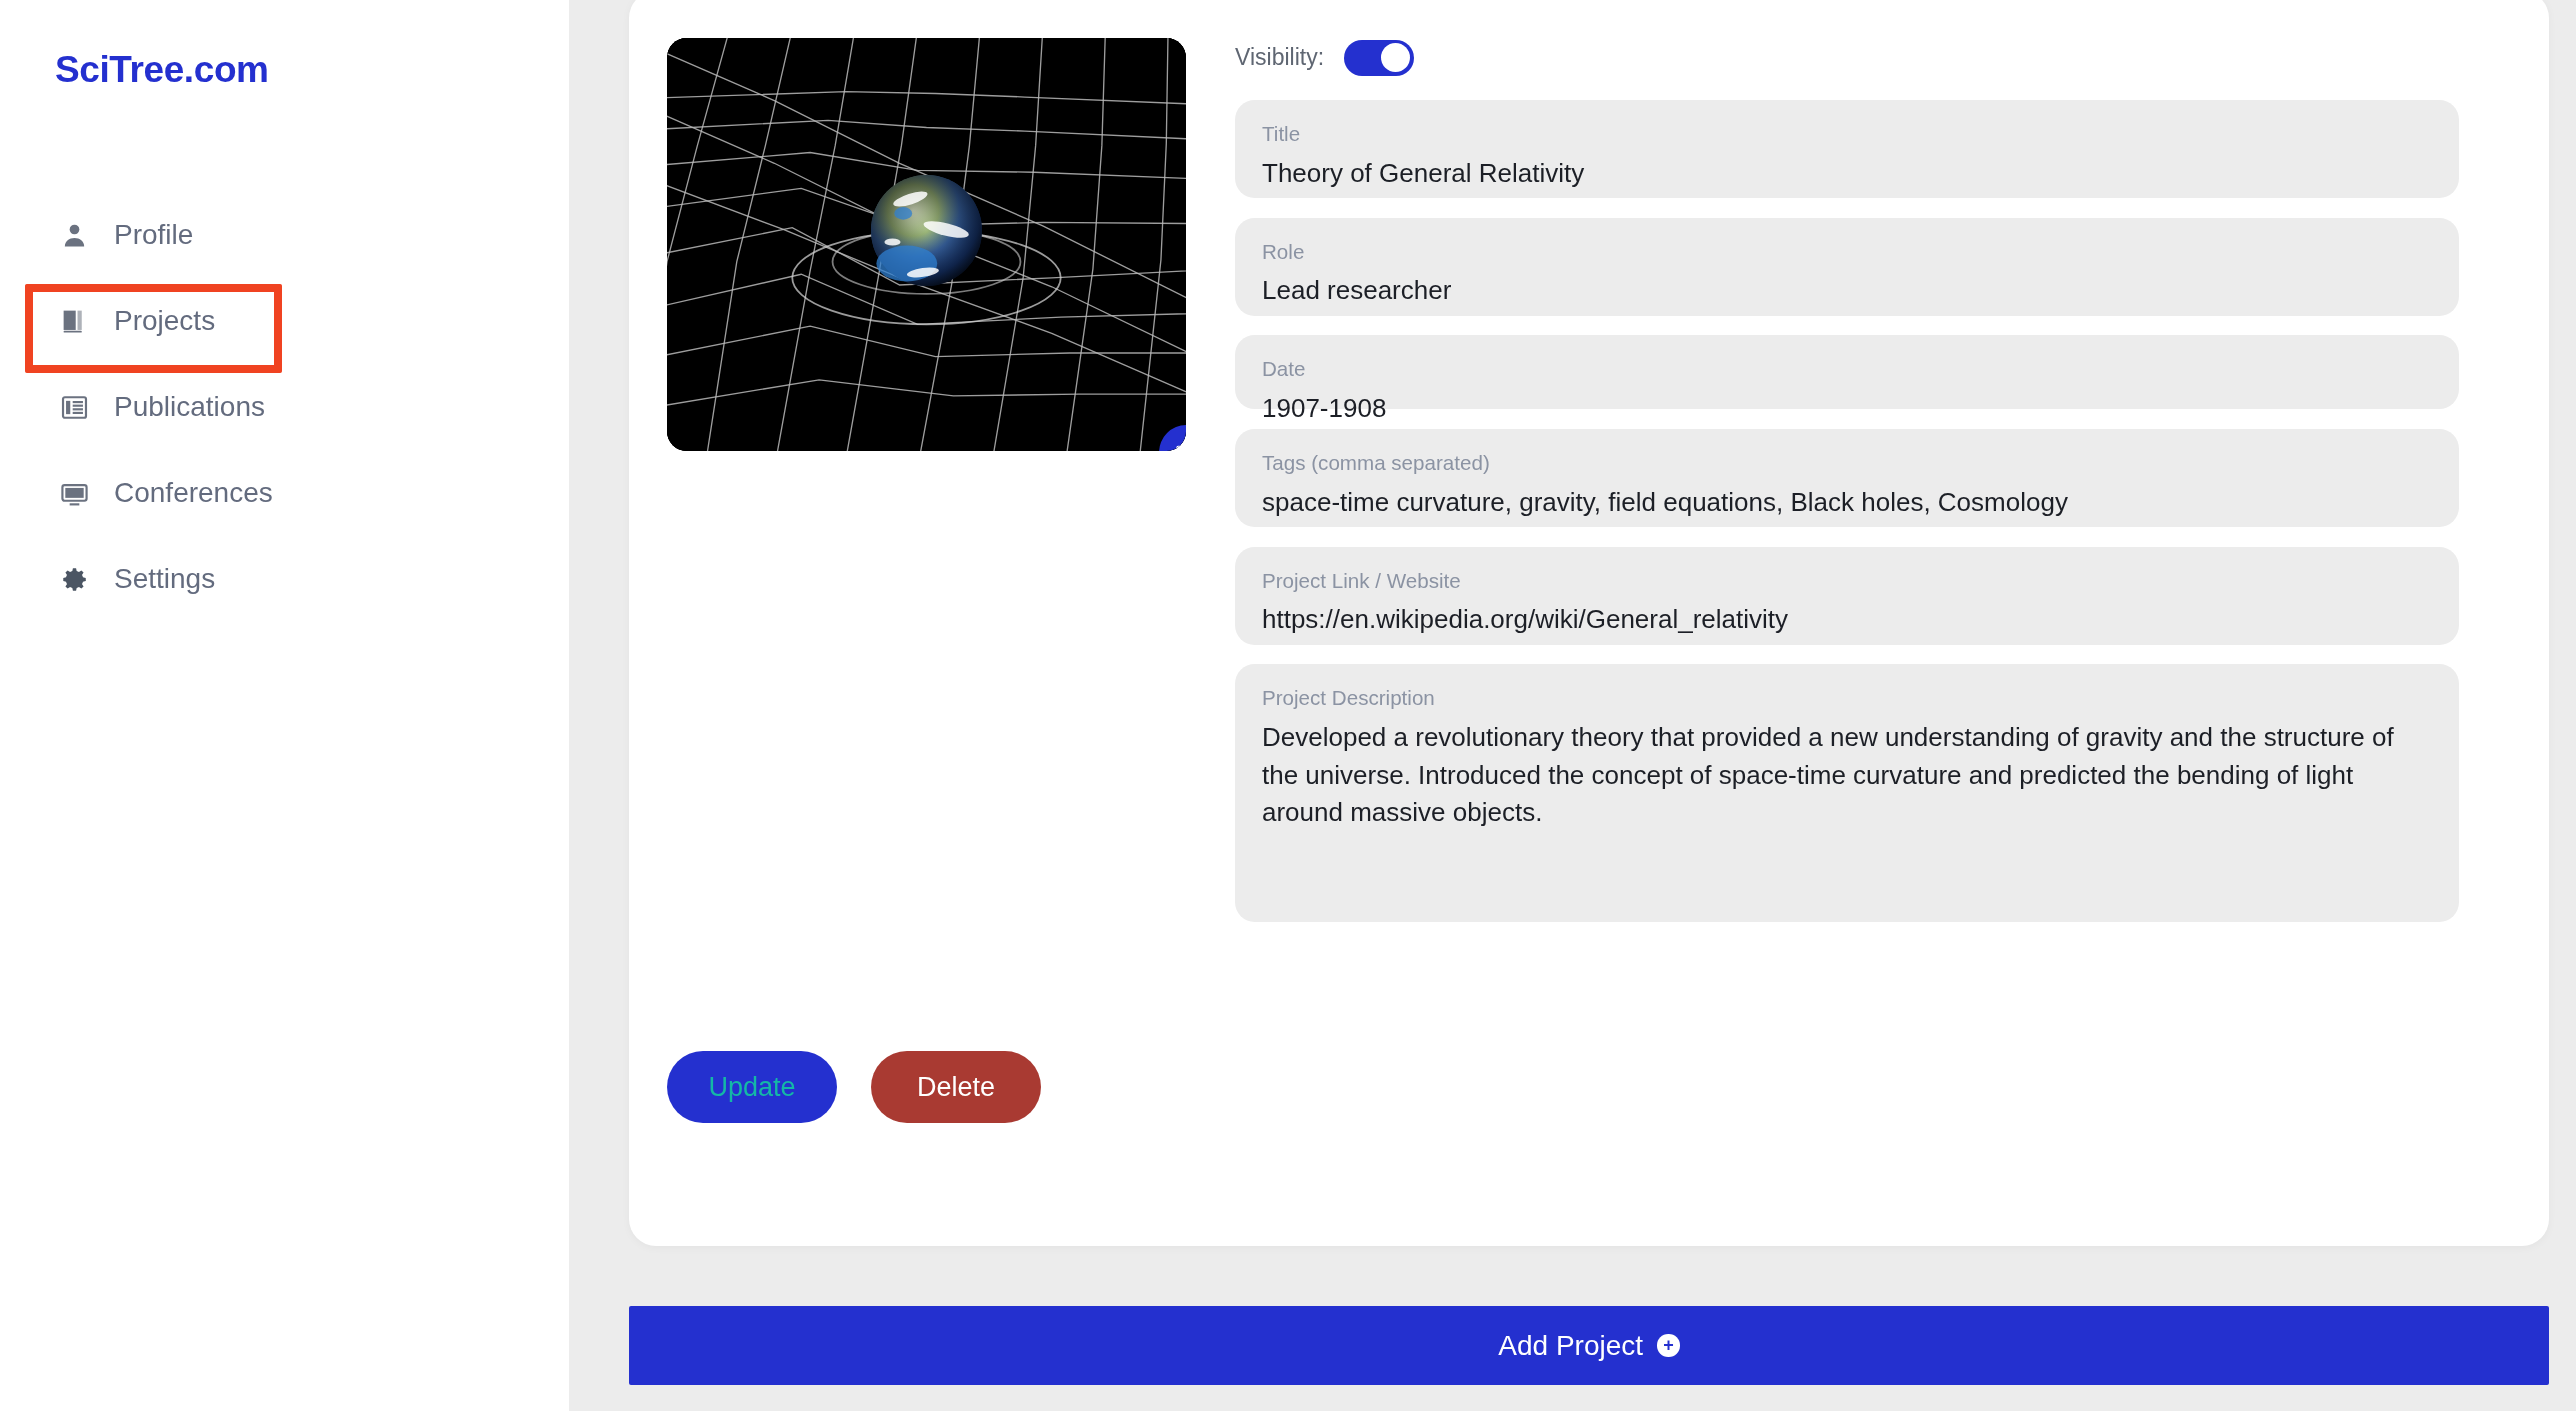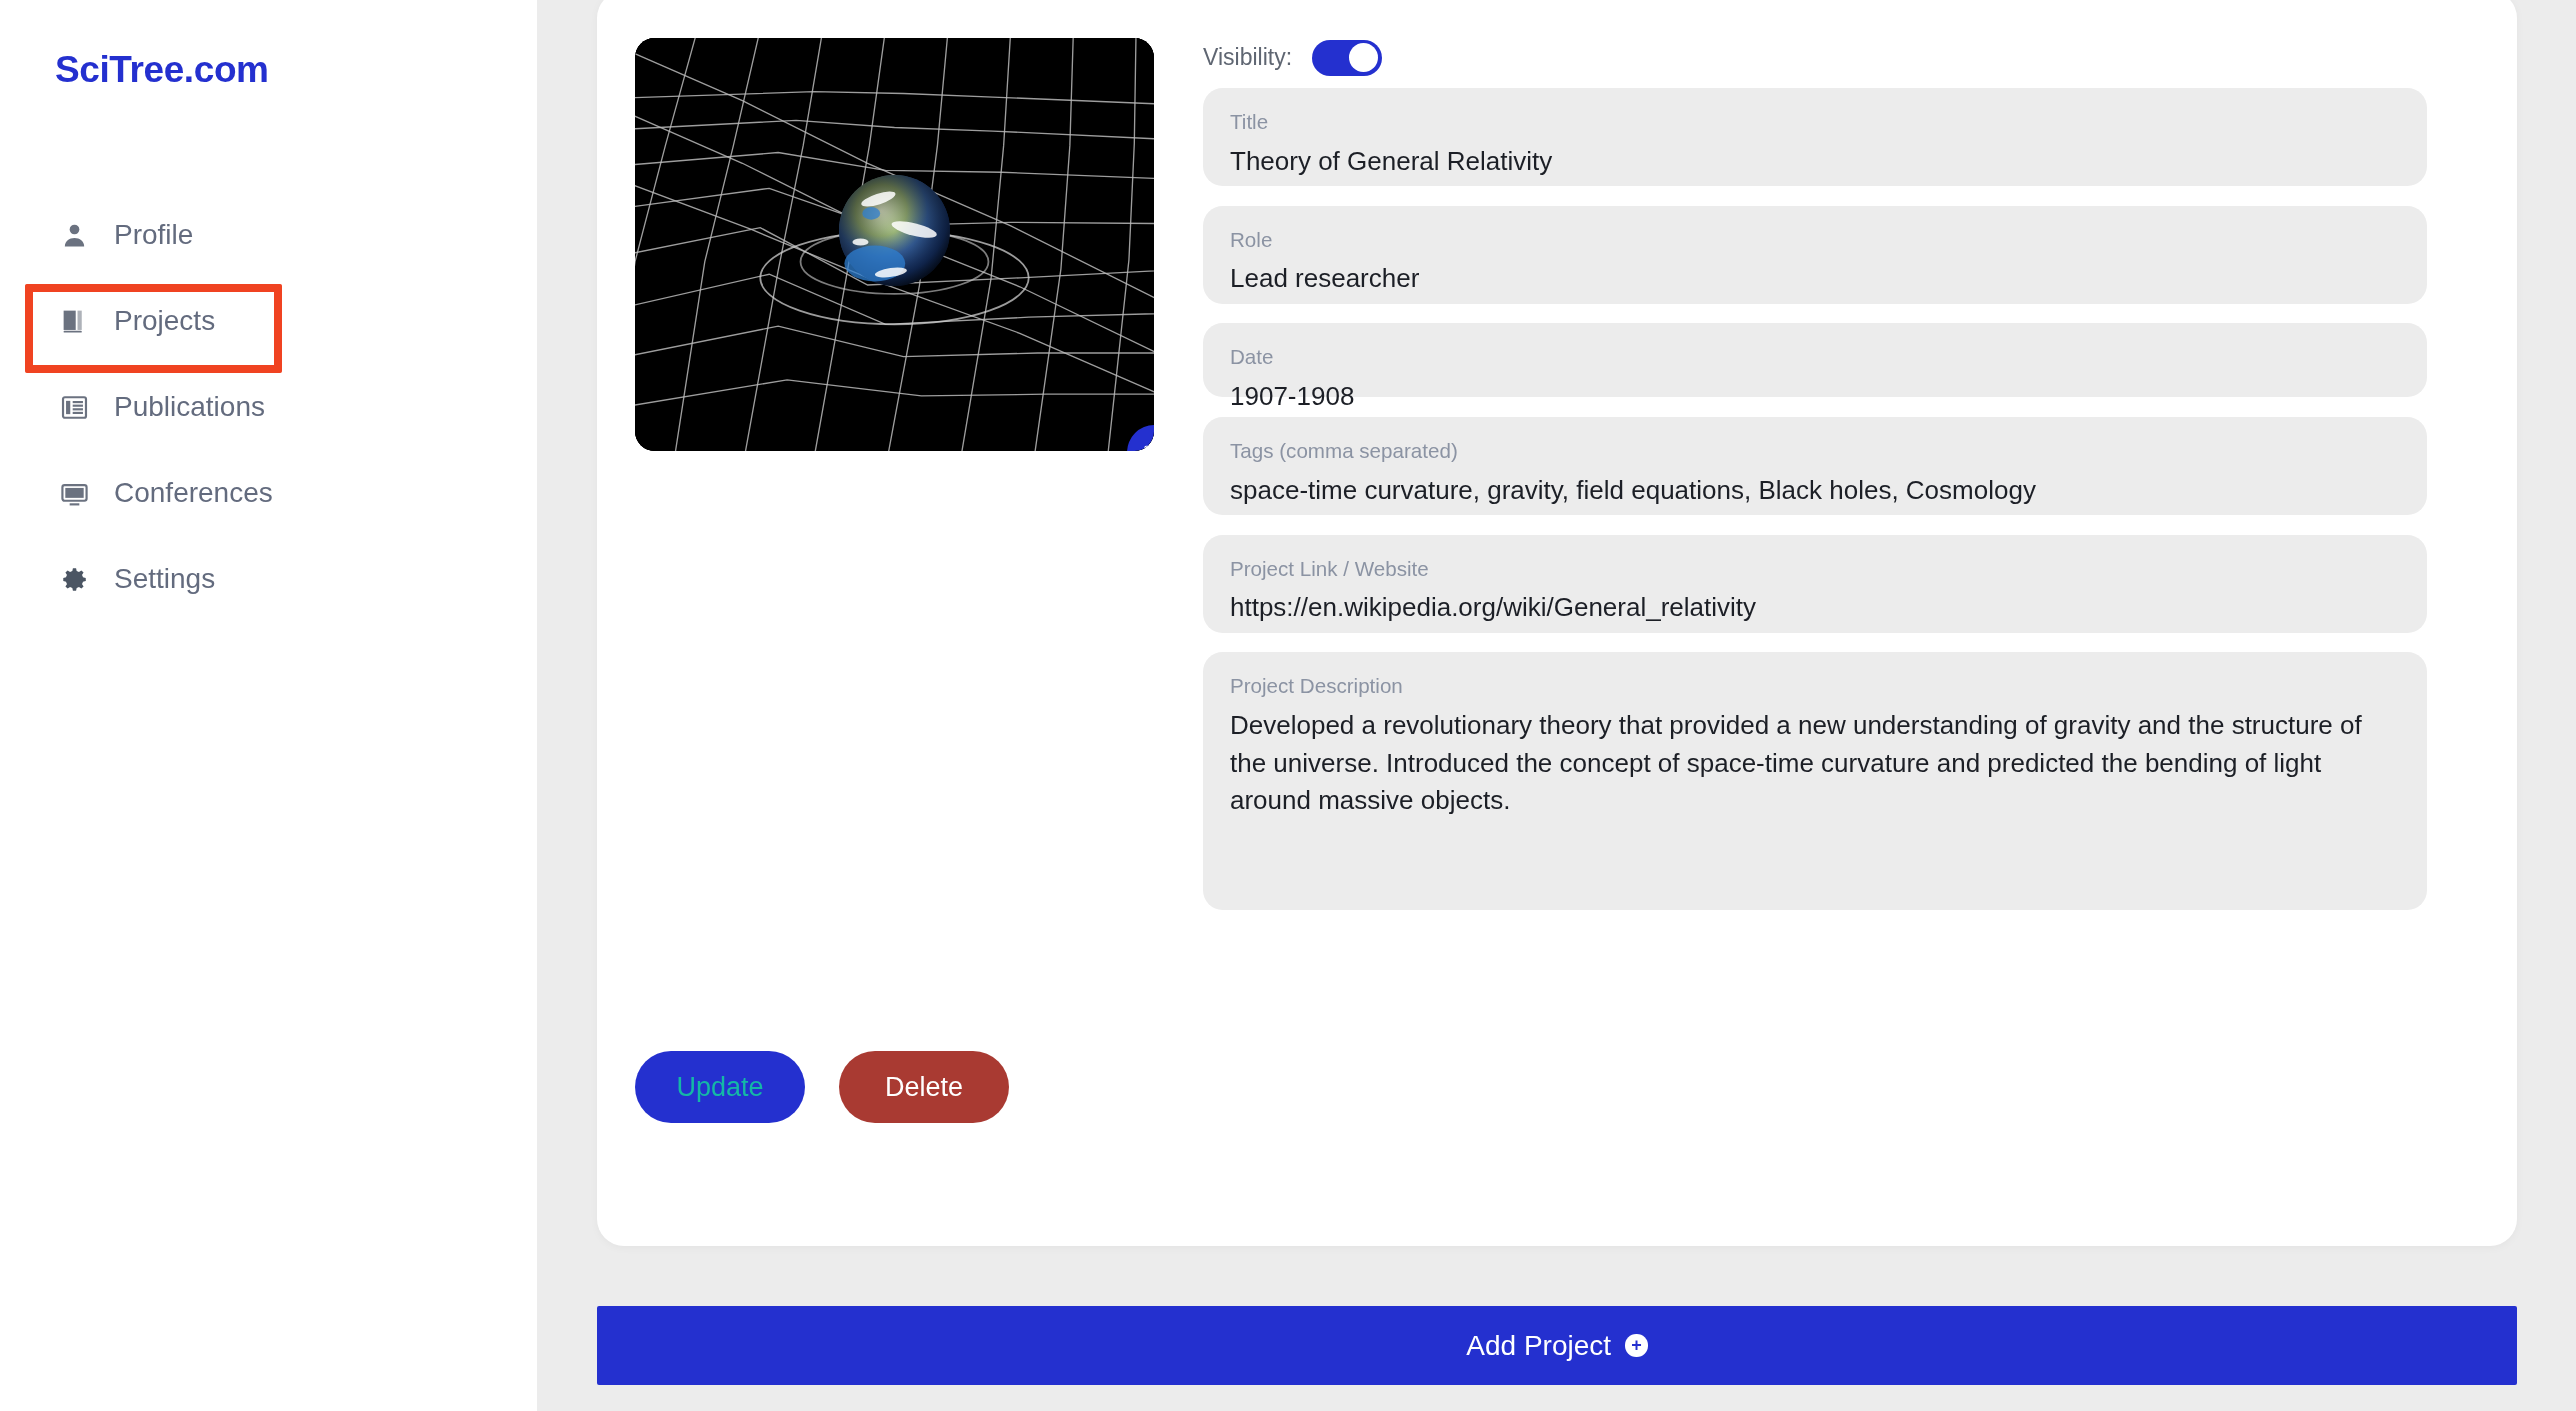--- a/index.html
+++ b/index.html
@@ -2,21 +2,21 @@
 <html style="font-size:14.3px"><head>
 <meta charset="utf-8">
 <style>
   * { box-sizing: border-box; margin: 0; padding: 0; }
   html, body {
     width: 2576px; height: 1411px;
     font-family: "Liberation Sans", sans-serif;
     background: #ffffff;
     overflow: hidden;
   }
-  .app { position: relative; width: 2576px; height: 1411px; display: flex; }
+  .app { position: relative; width: 2576px; height: 1411px; display: flex; gap: 32px; }
 
   
   .sidebar {
     position: relative;
     width: 537px; height: 1411px;
     background: #ffffff;
     flex: 0 0 537px;
   }
   .logo {
     position: absolute;
@@ -132,21 +132,21 @@
   
   .form-col {
     position: absolute;
     left: 606px; top: 47px;
     width: 1224px;
   }
   .visibility-row {
     display: flex; align-items: center;
     gap: 19.7px;
     height: 39px;
-    margin-bottom: 11px;
+    margin-bottom: 23px;
   }
   .visibility-label {
     font-size: 23px;
     color: #5f6672;
   }
   .toggle {
     position: relative;
     width: 70px; height: 36px;
     border-radius: 18px;
     background: #2430cf;

